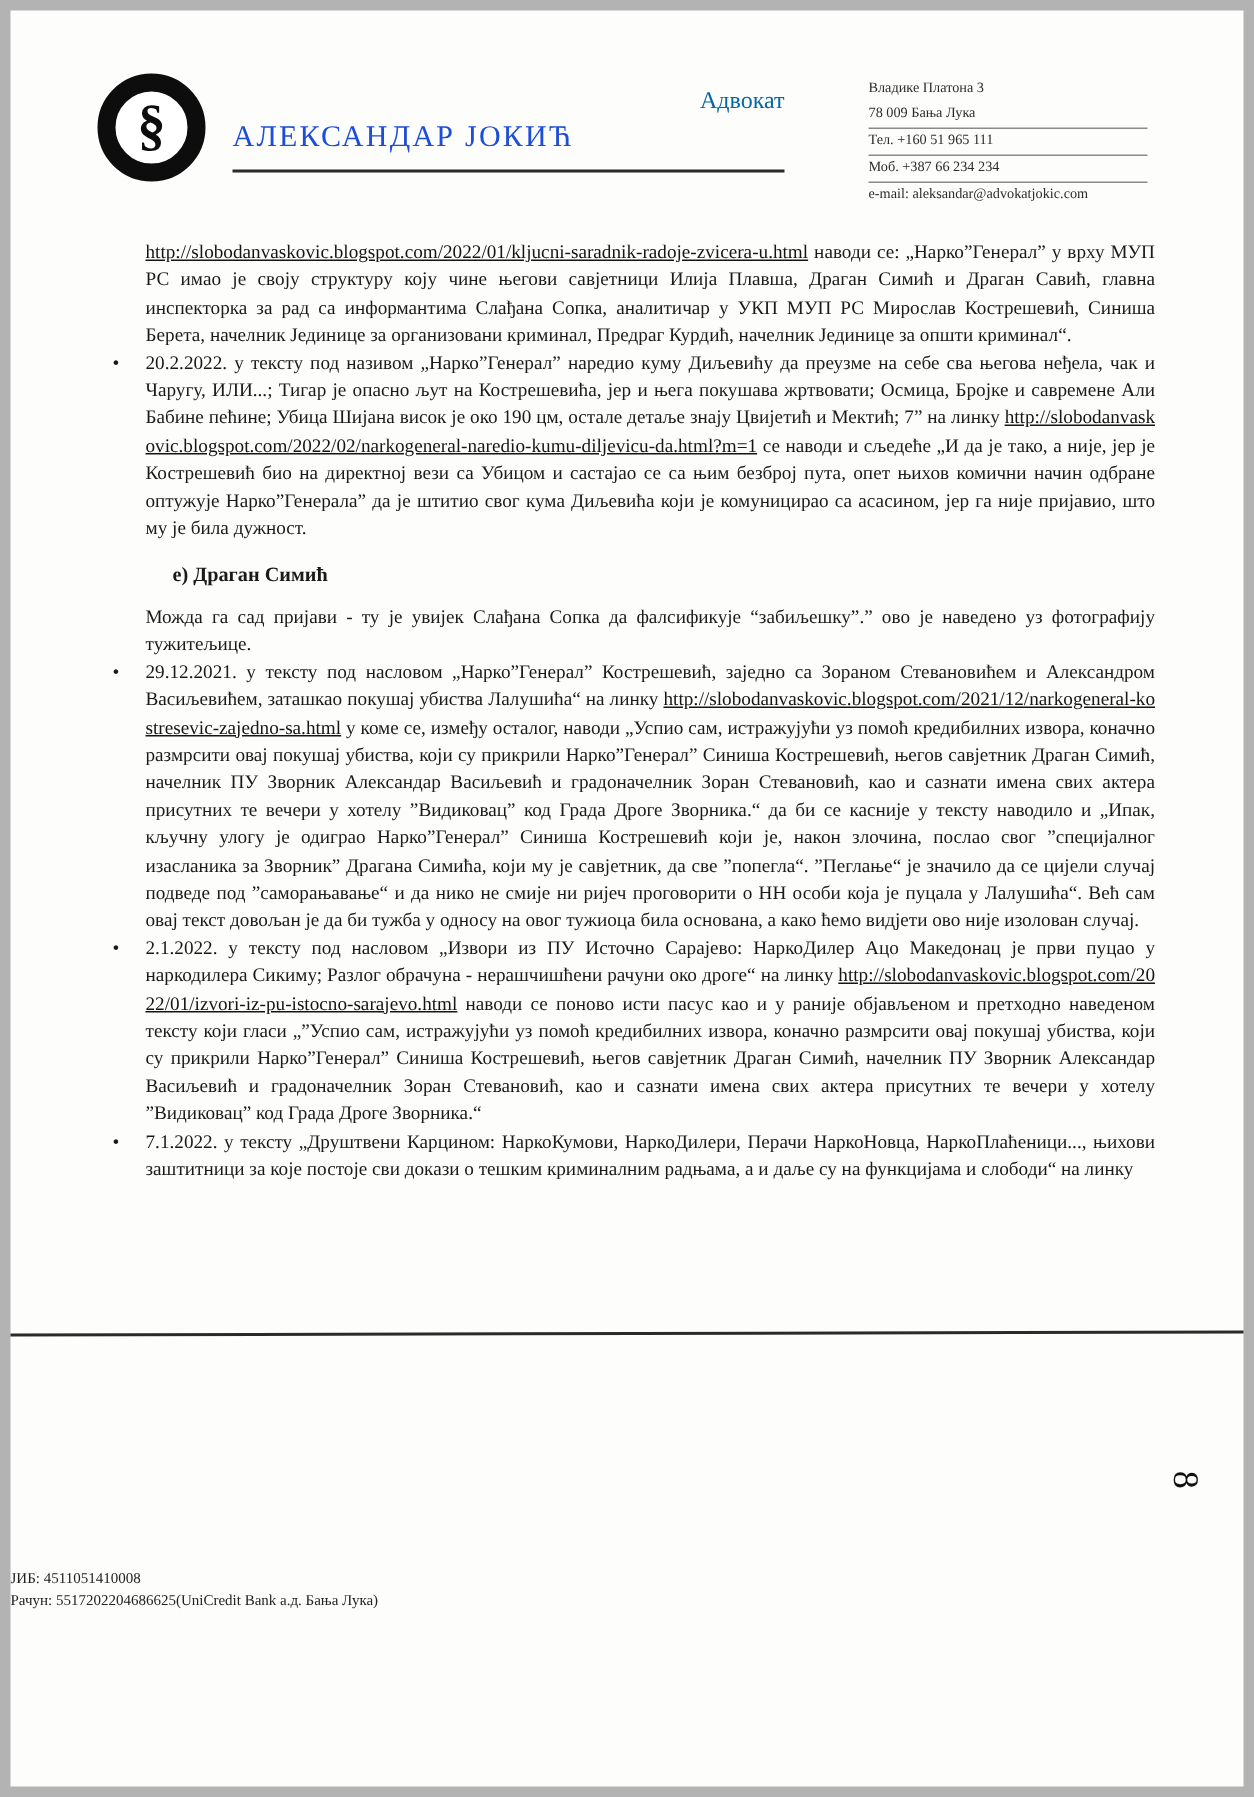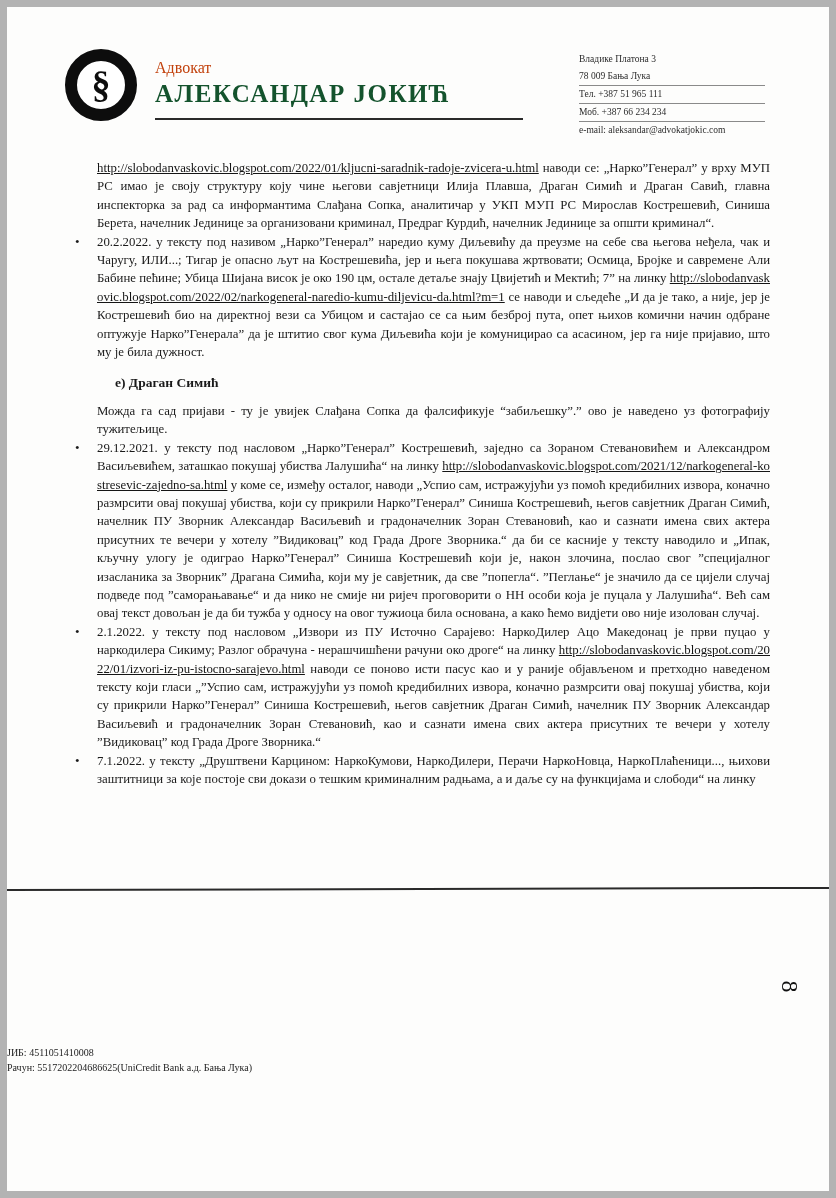--- a/index.html
+++ b/index.html
@@ -34,22 +34,22 @@
   .logo-glyph {
     font-size: 38px; font-weight: bold; color: #0d0d0d;
     line-height: 1; transform: translateY(-1px);
   }
   .name-block {
     position: absolute; left: 148px; top: 52px;
     width: 368px;
     border-bottom: 2px solid #2a2a2a;
     padding-bottom: 10px;
   }
-  .title-small { font-size: 16px; color: #c2410c; margin-bottom: 3px; }
-  .title-large { font-size: 25px; font-weight: bold; letter-spacing: 1.5px; color: #14532d; }
+  .title-small { font-size: 16px; color: #0369a1; margin-bottom: 3px; text-align: right; }
+  .title-large { font-size: 20px; font-weight: normal; letter-spacing: 1.5px; color: #1d4ed8; }
   .contact {
     position: absolute; left: 536px; top: 44px;
     width: 186px;
     font-size: 9.5px; color: #2b2b2b;
     line-height: 13px;
     margin-left: 36px;
   }
   .contact-item { padding: 2px 0; }
   .contact-item.ruled { border-bottom: 1px solid #8a8a8a; }
   
@@ -107,21 +107,21 @@
       <div class="logo">
         <span class="logo-glyph">§</span>
       </div>
       <div class="name-block">
         <div class="title-small">Адвокат</div>
         <div class="title-large">АЛЕКСАНДАР ЈОКИЋ</div>
       </div>
       <div class="contact" id="contact">
           <div class="contact-item">Владике Платона 3</div>
           <div class="contact-item ruled">78 009 Бања Лука</div>
-          <div class="contact-item ruled">Тел. +387 51 965 111</div>
+          <div class="contact-item ruled">Тел. +160 51 965 111</div>
           <div class="contact-item ruled">Моб. +387 66 234 234</div>
           <div class="contact-item">e-mail: aleksandar@advokatjokic.com</div>
         </div>
     </header>
 
     <main class="body-text" id="doc-body">
         <div class="para plain"><a href="#" class="doc-link">http://slobodanvaskovic.blogspot.com/2022/01/kljucni-saradnik-radoje-zvicera-u.html</a><span> наводи се: „Нарко”Генерал” у врху МУП РС имао је своју структуру коју чине његови савјетници Илија Плавша, Драган Симић и Драган Савић, главна инспекторка за рад са информантима Слађана Сопка, аналитичар у УКП МУП РС Мирослав Кострешевић, Синиша Берета, начелник Јединице за организовани криминал, Предраг Курдић, начелник Јединице за општи криминал“.</span></div>
         <div class="para bullet"><span class="marker">•</span><span>20.2.2022. у тексту под називом „Нарко”Генерал” наредио куму Диљевићу да преузме на себе сва његова неђела, чак и Чаругу, ИЛИ...; Тигар је опасно љут на Кострешевића, јер и њега покушава жртвовати; Осмица, Бројке и савремене Али Бабине пећине; Убица Шијана висок је око 190 цм, остале детаље знају Цвијетић и Мектић; 7” на линку </span><a href="#" class="doc-link">http://slobodanvaskovic.blogspot.com/2022/02/narkogeneral-naredio-kumu-diljevicu-da.html?m=1</a><span> се наводи и сљедеће „И да је тако, а није, јер је Кострешевић био на директној вези са Убицом и састајао се са њим безброј пута, опет њихов комични начин одбране оптужује Нарко”Генерала” да је штитио свог кума Диљевића који је комуницирао са асасином, јер га није пријавио, што му је била дужност.</span></div>
         <div class="para heading"><span class="bold">е) Драган Симић</span></div>
         <div class="para plain"><span>Можда га сад пријави - ту је увијек Слађана Сопка да фалсификује “забиљешку”.” ово је наведено уз фотографију тужитељице.</span></div>

